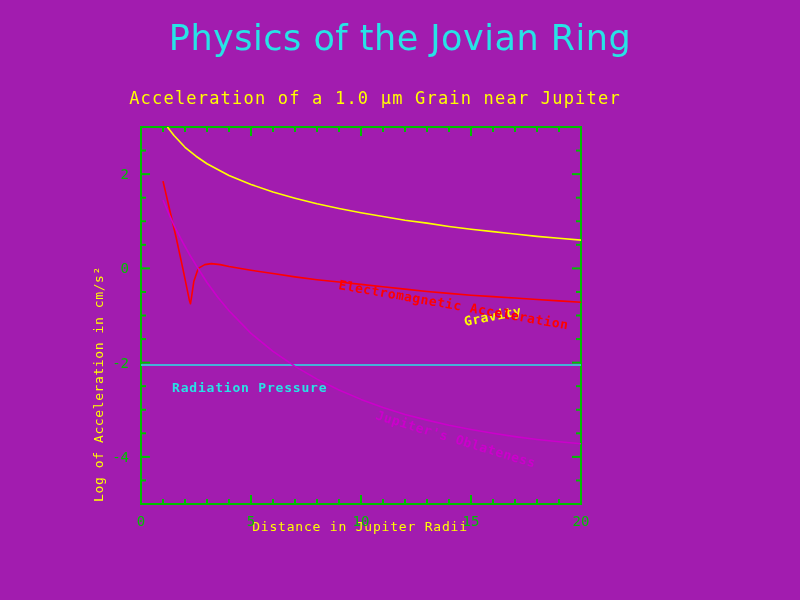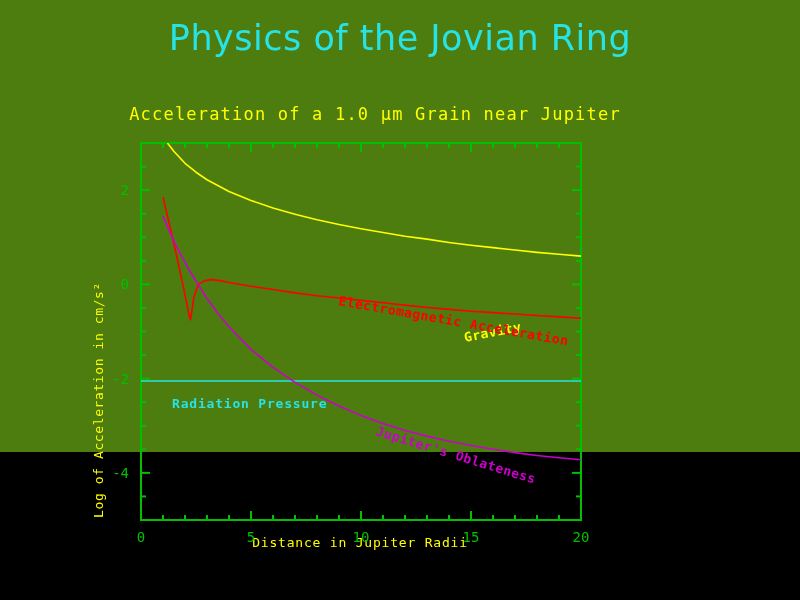--- a/index.html
+++ b/index.html
@@ -11,39 +11,39 @@
     width: 800px;
     height: 600px;
     overflow: hidden;
     font-family: "DejaVu Sans", sans-serif;
     position: relative;
   }
   #slide {
     position: absolute;
     left: 0; top: 0;
     width: 800px;
-    height: 452px;
-    background: #4d7c0f;
+    height: 600px;
+    background: #a21caf;
   }
   #slide-title {
     position: absolute;
     left: 0;
     top: 18px;
     width: 800px;
     text-align: center;
     color: #27e3e6;
     font-family: "DejaVu Sans", sans-serif;
     font-size: 35px;
     font-weight: 400;
     letter-spacing: 0.5px;
   }
   #figure {
     position: absolute;
     left: 0;
-    top: 90px;
+    top: 74px;
     width: 800px;
     height: 500px;
   }
   #figure svg {
     display: block;
   }
   .mono {
     font-family: "DejaVu Sans Mono", monospace;
   }
 </style>

